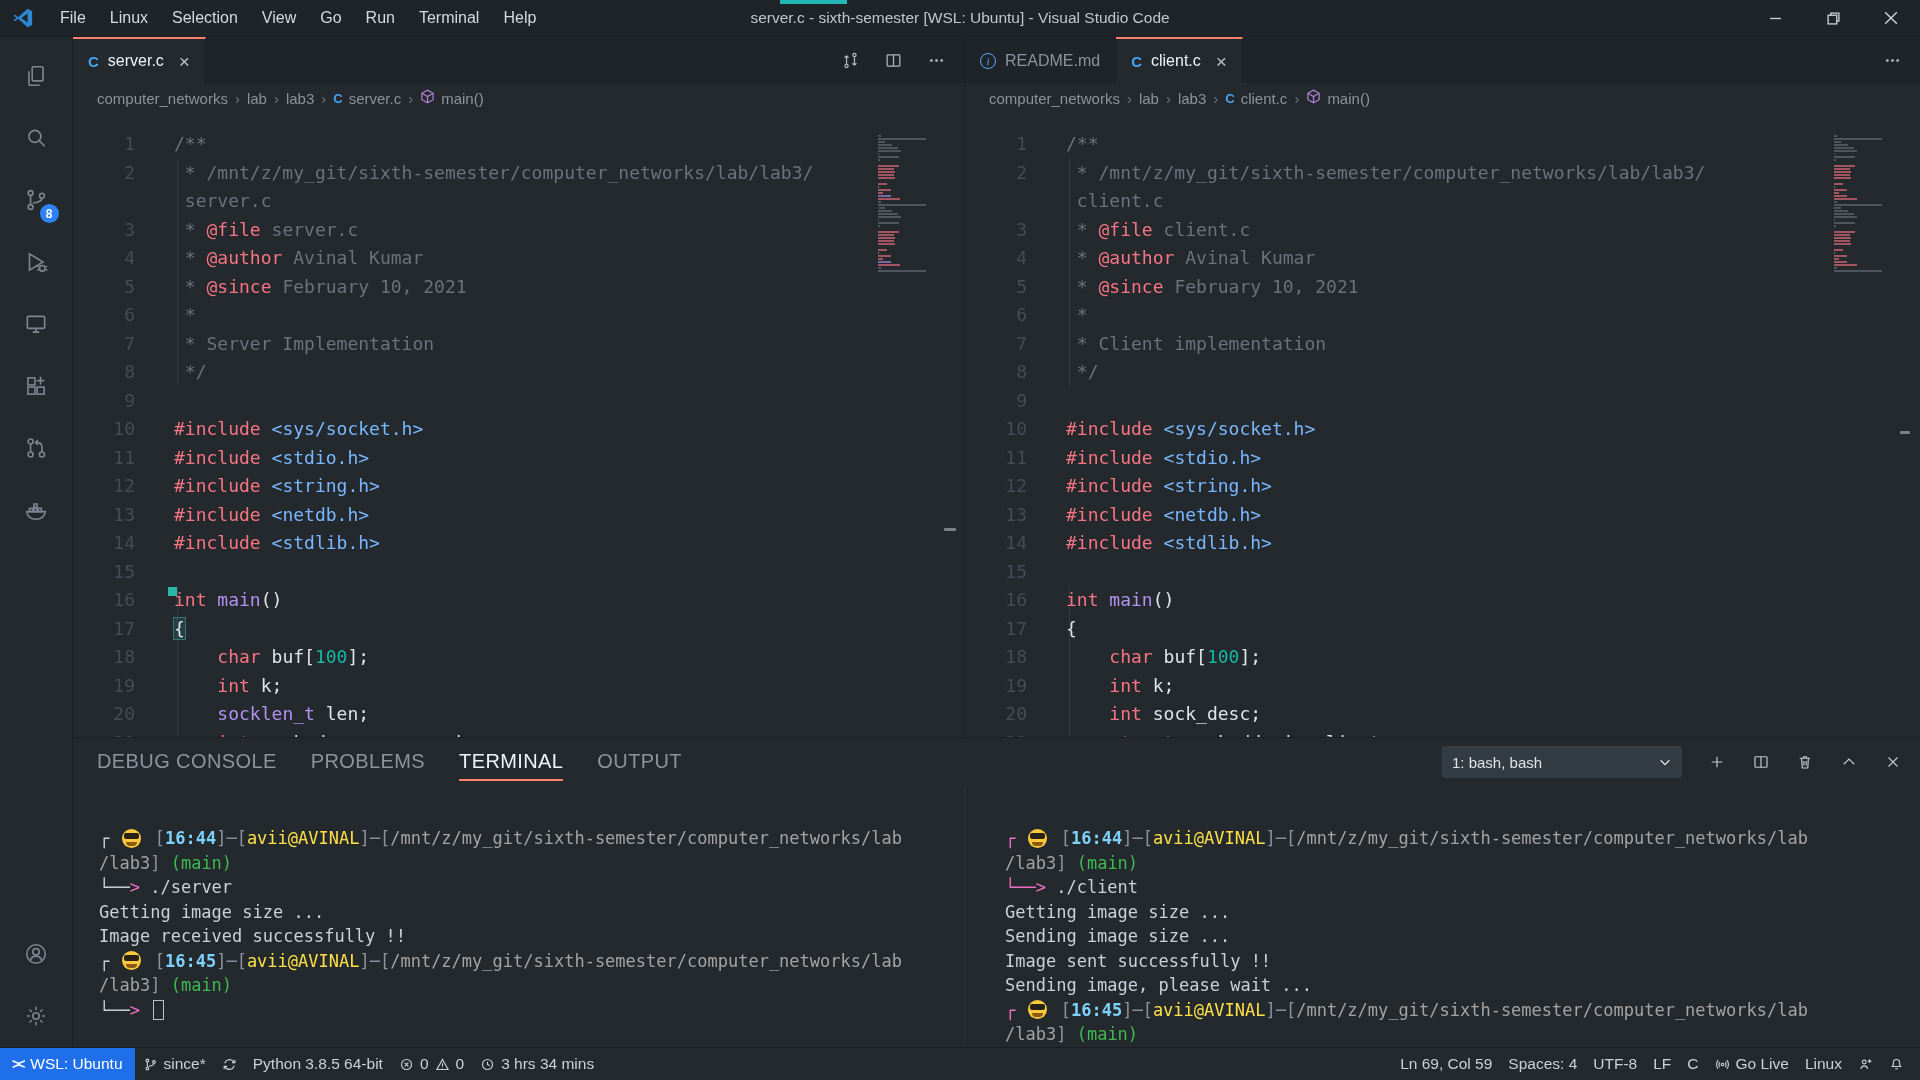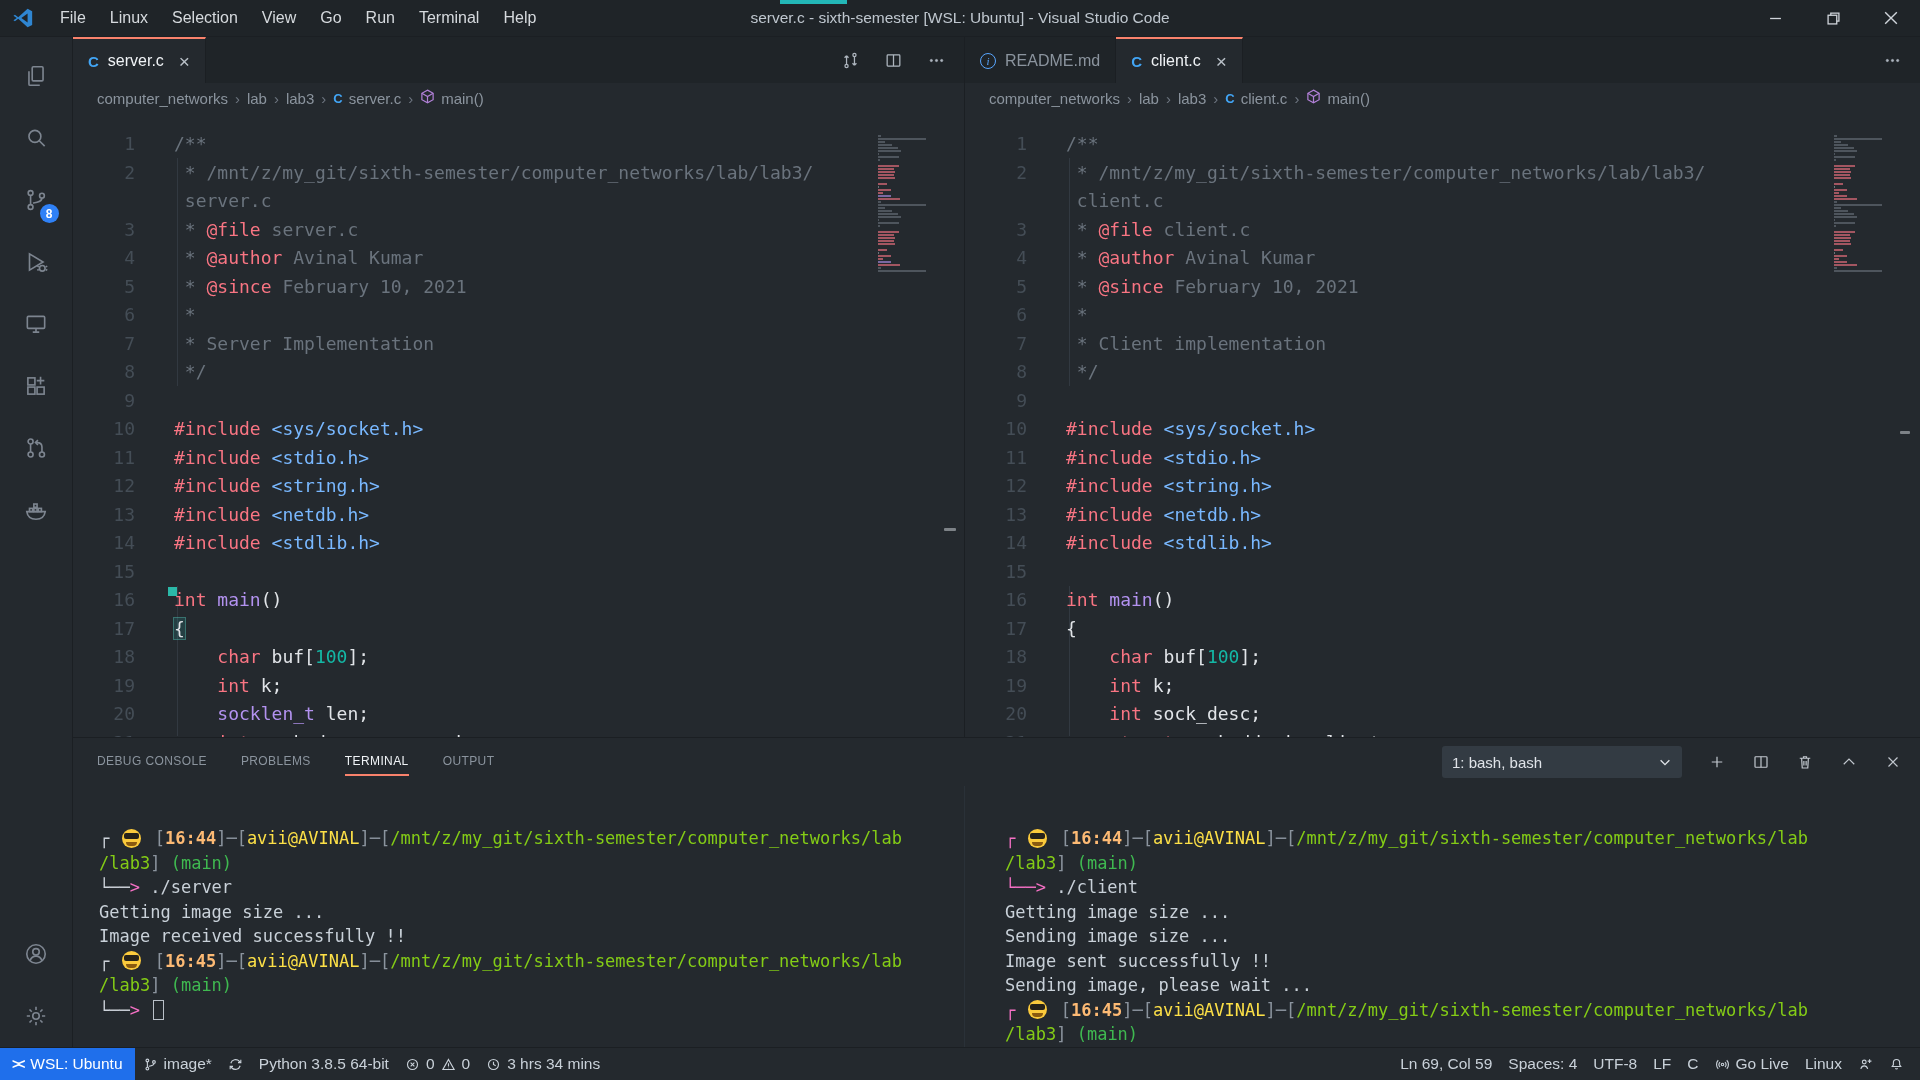--- a/index.html
+++ b/index.html
@@ -56,32 +56,32 @@
   .tok-br{color:#e1e4e8;background:rgba(35,183,183,.16);outline:1px solid rgba(85,203,190,.45)}
   .guide{position:absolute;width:1px;background:#323941;left:104px}
   .line-mark{position:absolute;left:95px;width:9px;height:9px;background:#2bb8a8}
   .minimap{position:absolute;top:22px;display:flex;flex-direction:column}
   .ov-mark{position:absolute;background:#c7ccd1;opacity:.55;border-radius:1px}
 
   
   .panel{height:310px;border-top:1px solid #1b1f23;display:flex;flex-direction:column;flex:0 0 310px}
   .panel-header{height:48px;display:flex;align-items:center;padding:0 18px 0 24px;flex:0 0 48px}
   .panel-tabs{display:flex;gap:34px}
-  .panel-tab{font-size:12px;letter-spacing:.4px;color:#8b949e;padding:6px 0;border-bottom:2px solid transparent;cursor:default}
+  .panel-tab{font-size:20px;letter-spacing:.4px;color:#8b949e;padding:6px 0;border-bottom:2px solid transparent;cursor:default}
   .panel-tab.active{color:#f0f3f6;border-bottom-color:#f9826c}
   .panel-right{margin-left:auto;display:flex;align-items:center;gap:26px;color:#c2c8cf}
   .panel-right svg{width:18px;height:18px}
   .term-picker{width:240px;height:32px;background:#333b43;border-radius:3px;display:flex;align-items:center;padding:0 10px;color:#dfe3e8;font-size:15px;gap:8px}
   .term-picker svg{width:14px;height:14px;margin-left:auto}
   .terminals{flex:1;display:flex;min-height:0}
   .term-pane{font-family:"DejaVu Sans Mono",monospace;font-size:17px;line-height:24.5px;padding-top:40px;overflow:hidden}
   .term0{width:891px;flex:0 0 891px;padding-left:26px}
   .term1{flex:1;border-left:1px solid #2a3138;padding-left:40px}
   .term-row{white-space:pre;height:24.5px;display:flex;align-items:center}
-  .t-box{color:#cdd3da}.t-g{color:#8b949e}.t-w{color:#fdba74;font-weight:bold}.t-cy{color:#fde047}.t-b{color:#84cc16}.t-gn{color:#3fb950}.t-m{color:#f470c4}.t-t{color:#c9d1d9}
+  .t-box{color:#cdd3da}.t-g{color:#8b949e}.t-w{color:#7dd3fc;font-weight:bold}.t-cy{color:#fde047}.t-b{color:#a3a3a3}.t-gn{color:#3fb950}.t-m{color:#f470c4}.t-t{color:#c9d1d9}
   .emoji{display:inline-block;width:19px;height:19px;border-radius:50%;background:#fbca3c;position:relative;margin:0 3px;flex:0 0 19px}
   .emoji::before{content:"";position:absolute;left:2px;right:2px;top:4px;height:6px;background:#26221a;border-radius:2px}
   .emoji::after{content:"";position:absolute;left:4px;right:4px;bottom:2px;height:4px;background:#8a5a10;border-radius:0 0 8px 8px}
   .term-cursor{display:inline-block;width:11px;height:20px;border:1.5px solid #b9c0c8;margin-left:3px}
 
   
   .statusbar{height:33px;border-top:1px solid #1b1f23;background:#24292e;display:flex;align-items:stretch;font-size:15.5px;color:#c9d1d9;flex:0 0 33px}
   .sb-item{display:flex;align-items:center;gap:6px;padding:0 8px}
   .sb-item svg{width:15px;height:15px}
   .sb-remote{color:#fff;padding:0 12px;font-weight:normal}
@@ -531,21 +531,21 @@
       <span class="remote-glyph">&gt;&lt;</span>
       <span>WSL: Ubuntu</span>
     </div>
     <div class="sb-item">
       <svg viewBox="0 0 24 24" fill="none" stroke="currentColor" stroke-width="1.8">
           <circle cx="7" cy="5.5" r="2.2"></circle>
           <circle cx="7" cy="18.5" r="2.2"></circle>
           <circle cx="17.5" cy="8" r="2.2"></circle>
           <path d="M7 7.7v8.6M17.5 10.2c0 3.5-4.5 4-8.3 4.6"></path>
         </svg>
-      <span>image*</span>
+      <span>since*</span>
     </div>
     <div class="sb-item">
       <svg viewBox="0 0 24 24" fill="none" stroke="currentColor" stroke-width="1.8">
           <path d="M4.5 10a8 8 0 0 1 13.6-3.2L20.5 9"></path>
           <path d="M20.5 4.5V9H16"></path>
           <path d="M19.5 14a8 8 0 0 1-13.6 3.2L3.5 15"></path>
           <path d="M3.5 19.5V15H8"></path>
         </svg>
     </div>
     <div class="sb-item">

